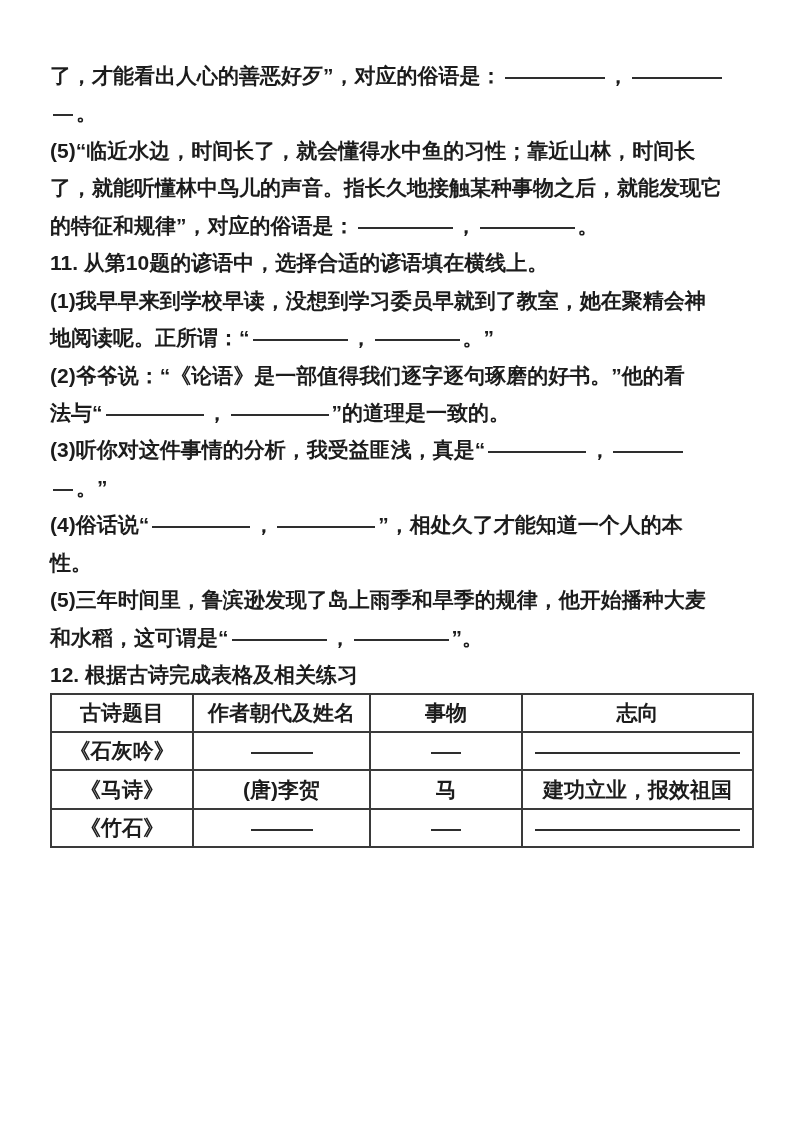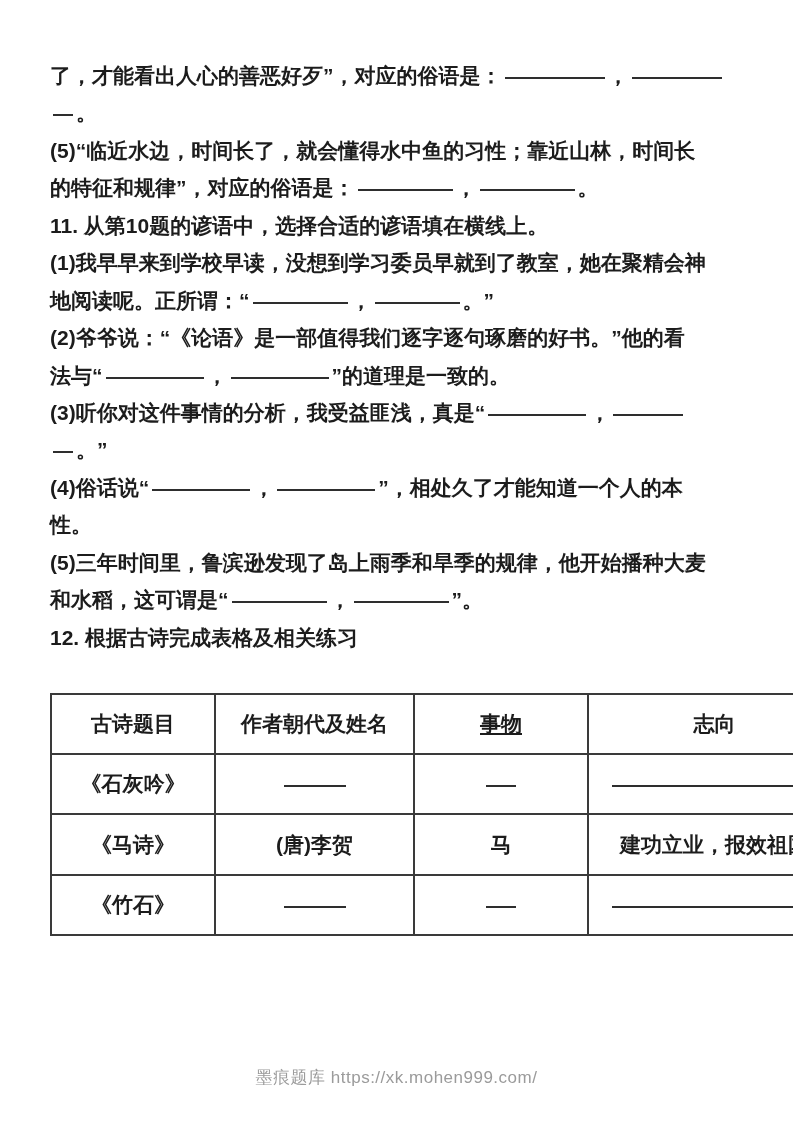--- a/index.html
+++ b/index.html
@@ -23,62 +23,63 @@
     vertical-align:4px;margin:0 3px;
   }
   #poem-table{
     position:absolute;left:50px;top:693px;
     border-collapse:collapse;table-layout:fixed;
     width:694px;
   }
   #poem-table th,#poem-table td{
     border:2px solid #3a3a3a;
     text-align:center;vertical-align:middle;
-    font-size:21px;font-weight:600;padding:11px;
+    font-size:21px;font-weight:600;padding:0;
     overflow:hidden;
   }
   #poem-table th{height:36px;}
   #poem-table td{height:36.4px;}
   .footer{
     position:absolute;left:0;top:1066px;width:793px;
     text-align:center;
     font-size:17px;font-weight:400;color:#9b9b9b;
     letter-spacing:0.5px;
   }
 </style>
 </head>
 <body>
 
 <div class="page">
 
   <div class="block" id="top-lines">
       <div class="line"><span class="txt">了，才能看出人心的善恶好歹”，对应的俗语是：</span><span class="blank" style="width: 100px;"></span><span class="txt">，</span><span class="blank" style="width: 90px;"></span></div>
       <div class="line"><span class="blank" style="width: 20px;"></span><span class="txt">。</span></div>
       <div class="line"><span class="txt">(5)“临近水边，时间长了，就会懂得水中鱼的习性；靠近山林，时间长</span></div>
+      <div class="line"><span class="txt">了，就能听懂林中鸟儿的声音。指长久地接触某种事物之后，就能发现它</span></div>
       <div class="line"><span class="txt">的特征和规律”，对应的俗语是：</span><span class="blank" style="width: 95px;"></span><span class="txt">，</span><span class="blank" style="width: 95px;"></span><span class="txt">。</span></div>
       <div class="line"><span class="txt">11. 从第10题的谚语中，选择合适的谚语填在横线上。</span></div>
       <div class="line"><span class="txt">(1)我早早来到学校早读，没想到学习委员早就到了教室，她在聚精会神</span></div>
       <div class="line"><span class="txt">地阅读呢。正所谓：“</span><span class="blank" style="width: 95px;"></span><span class="txt">，</span><span class="blank" style="width: 85px;"></span><span class="txt">。”</span></div>
       <div class="line"><span class="txt">(2)爷爷说：“《论语》是一部值得我们逐字逐句琢磨的好书。”他的看</span></div>
       <div class="line"><span class="txt">法与“</span><span class="blank" style="width: 98px;"></span><span class="txt">，</span><span class="blank" style="width: 98px;"></span><span class="txt">”的道理是一致的。</span></div>
       <div class="line"><span class="txt">(3)听你对这件事情的分析，我受益匪浅，真是“</span><span class="blank" style="width: 98px;"></span><span class="txt">，</span><span class="blank" style="width: 70px;"></span></div>
       <div class="line"><span class="blank" style="width: 20px;"></span><span class="txt">。”</span></div>
       <div class="line"><span class="txt">(4)俗话说“</span><span class="blank" style="width: 98px;"></span><span class="txt">，</span><span class="blank" style="width: 98px;"></span><span class="txt">”，相处久了才能知道一个人的本</span></div>
       <div class="line"><span class="txt">性。</span></div>
       <div class="line"><span class="txt">(5)三年时间里，鲁滨逊发现了岛上雨季和旱季的规律，他开始播种大麦</span></div>
       <div class="line"><span class="txt">和水稻，这可谓是“</span><span class="blank" style="width: 95px;"></span><span class="txt">，</span><span class="blank" style="width: 95px;"></span><span class="txt">”。</span></div>
       <div class="line"><span class="txt">12. 根据古诗完成表格及相关练习</span></div>
     </div>
 
   <table id="poem-table">
     <thead>
       <tr id="poem-table-header-row">
           <th style="width: 140px;">古诗题目</th>
           <th style="width: 175px;">作者朝代及姓名</th>
-          <th style="width: 150px; text-decoration: underline;">事物</th>
+          <th style="width: 150px;">事物</th>
           <th style="width: 229px;">志向</th>
         </tr>
     </thead>
     <tbody id="poem-table-body">
         <tr>
           <td><span class="txt">《石灰吟》</span></td>
           <td><span class="blank" style="width: 62px;"></span></td>
           <td><span class="blank" style="width: 30px;"></span></td>
           <td><span class="blank" style="width: 205px;"></span></td>
         </tr>
@@ -91,17 +92,14 @@
         <tr>
           <td><span class="txt">《竹石》</span></td>
           <td><span class="blank" style="width: 62px;"></span></td>
           <td><span class="blank" style="width: 30px;"></span></td>
           <td><span class="blank" style="width: 205px;"></span></td>
         </tr>
       </tbody>
   </table>
 
 
-  <div class="footer">
-    <span>墨痕题库 https://xk.mohen999.com/</span>
-  </div>
 
 </div>
 
 </body></html>

